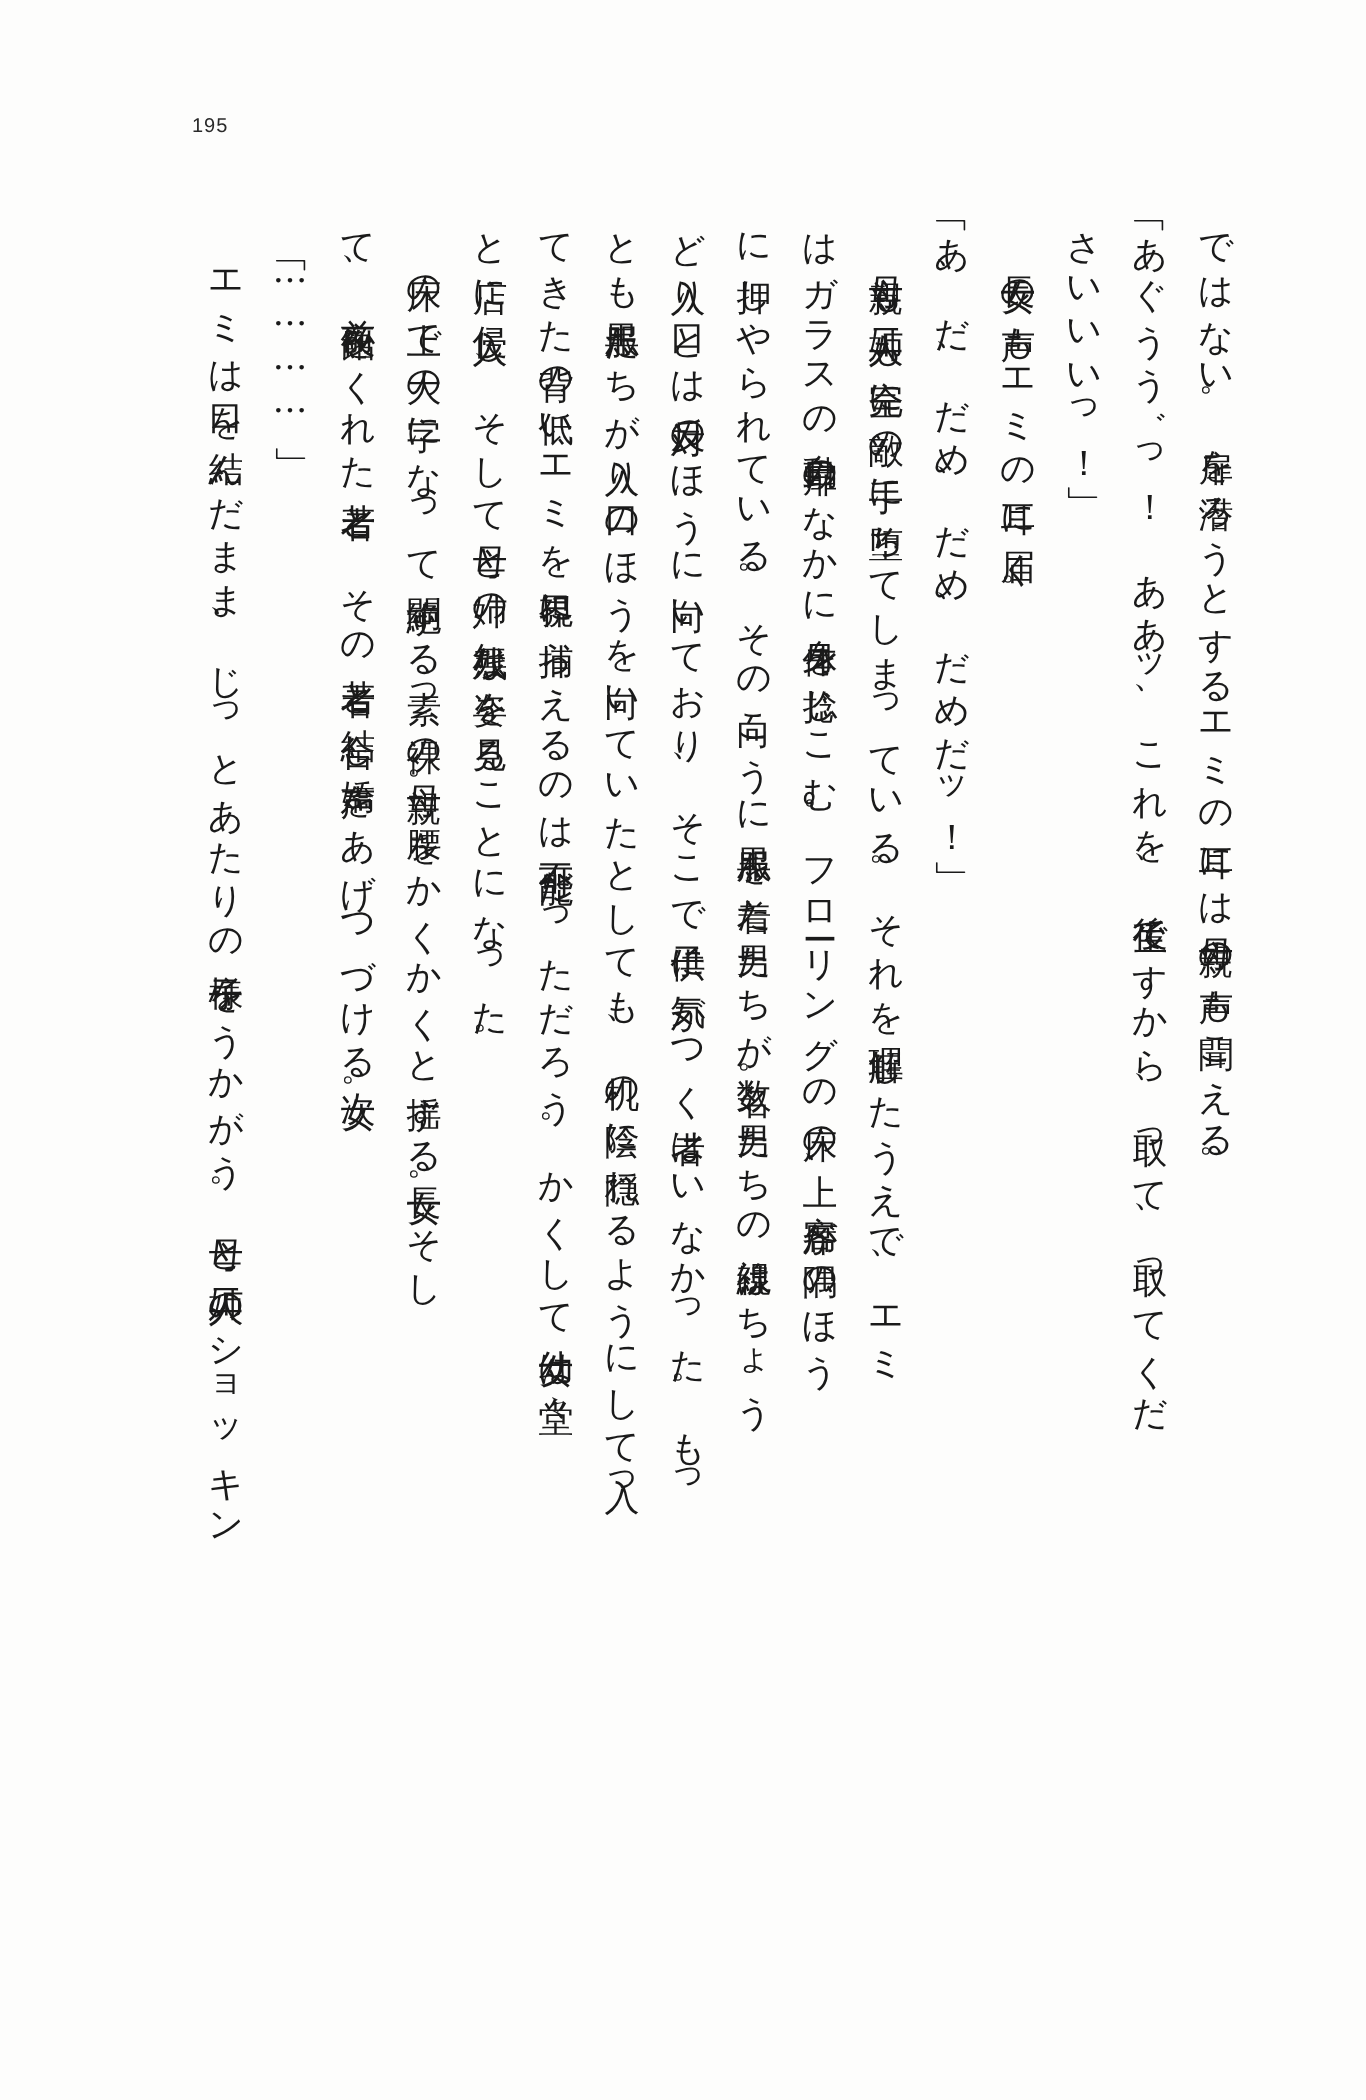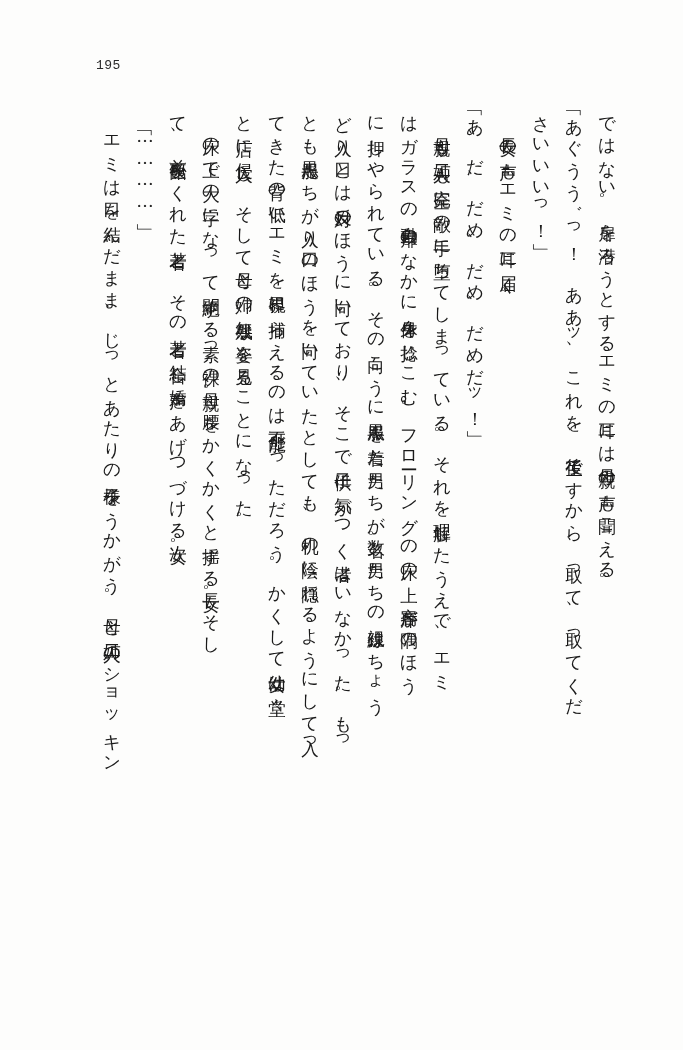--- a/index.html
+++ b/index.html
@@ -17,24 +17,24 @@
   .page {
     position: relative;
     width: 683px;
     height: 1050px;
     background: #fdfdfc;
   }
   .page-number {
     position: absolute;
     top: 58px;
     left: 96px;
-    font-size: 13px;
+    font-size: 10px;
     letter-spacing: 0.5px;
     color: #2a2a2a;
-    font-family: Liberation Mono, monospace;
+    font-family: Liberation Sans, sans-serif;
   }
   .text-block {
     position: absolute;
     top: 104px;
     right: 60px;
     height: 880px;
     width: 560px;
     writing-mode: vertical-rl;
     text-orientation: upright;
     direction: ltr;

